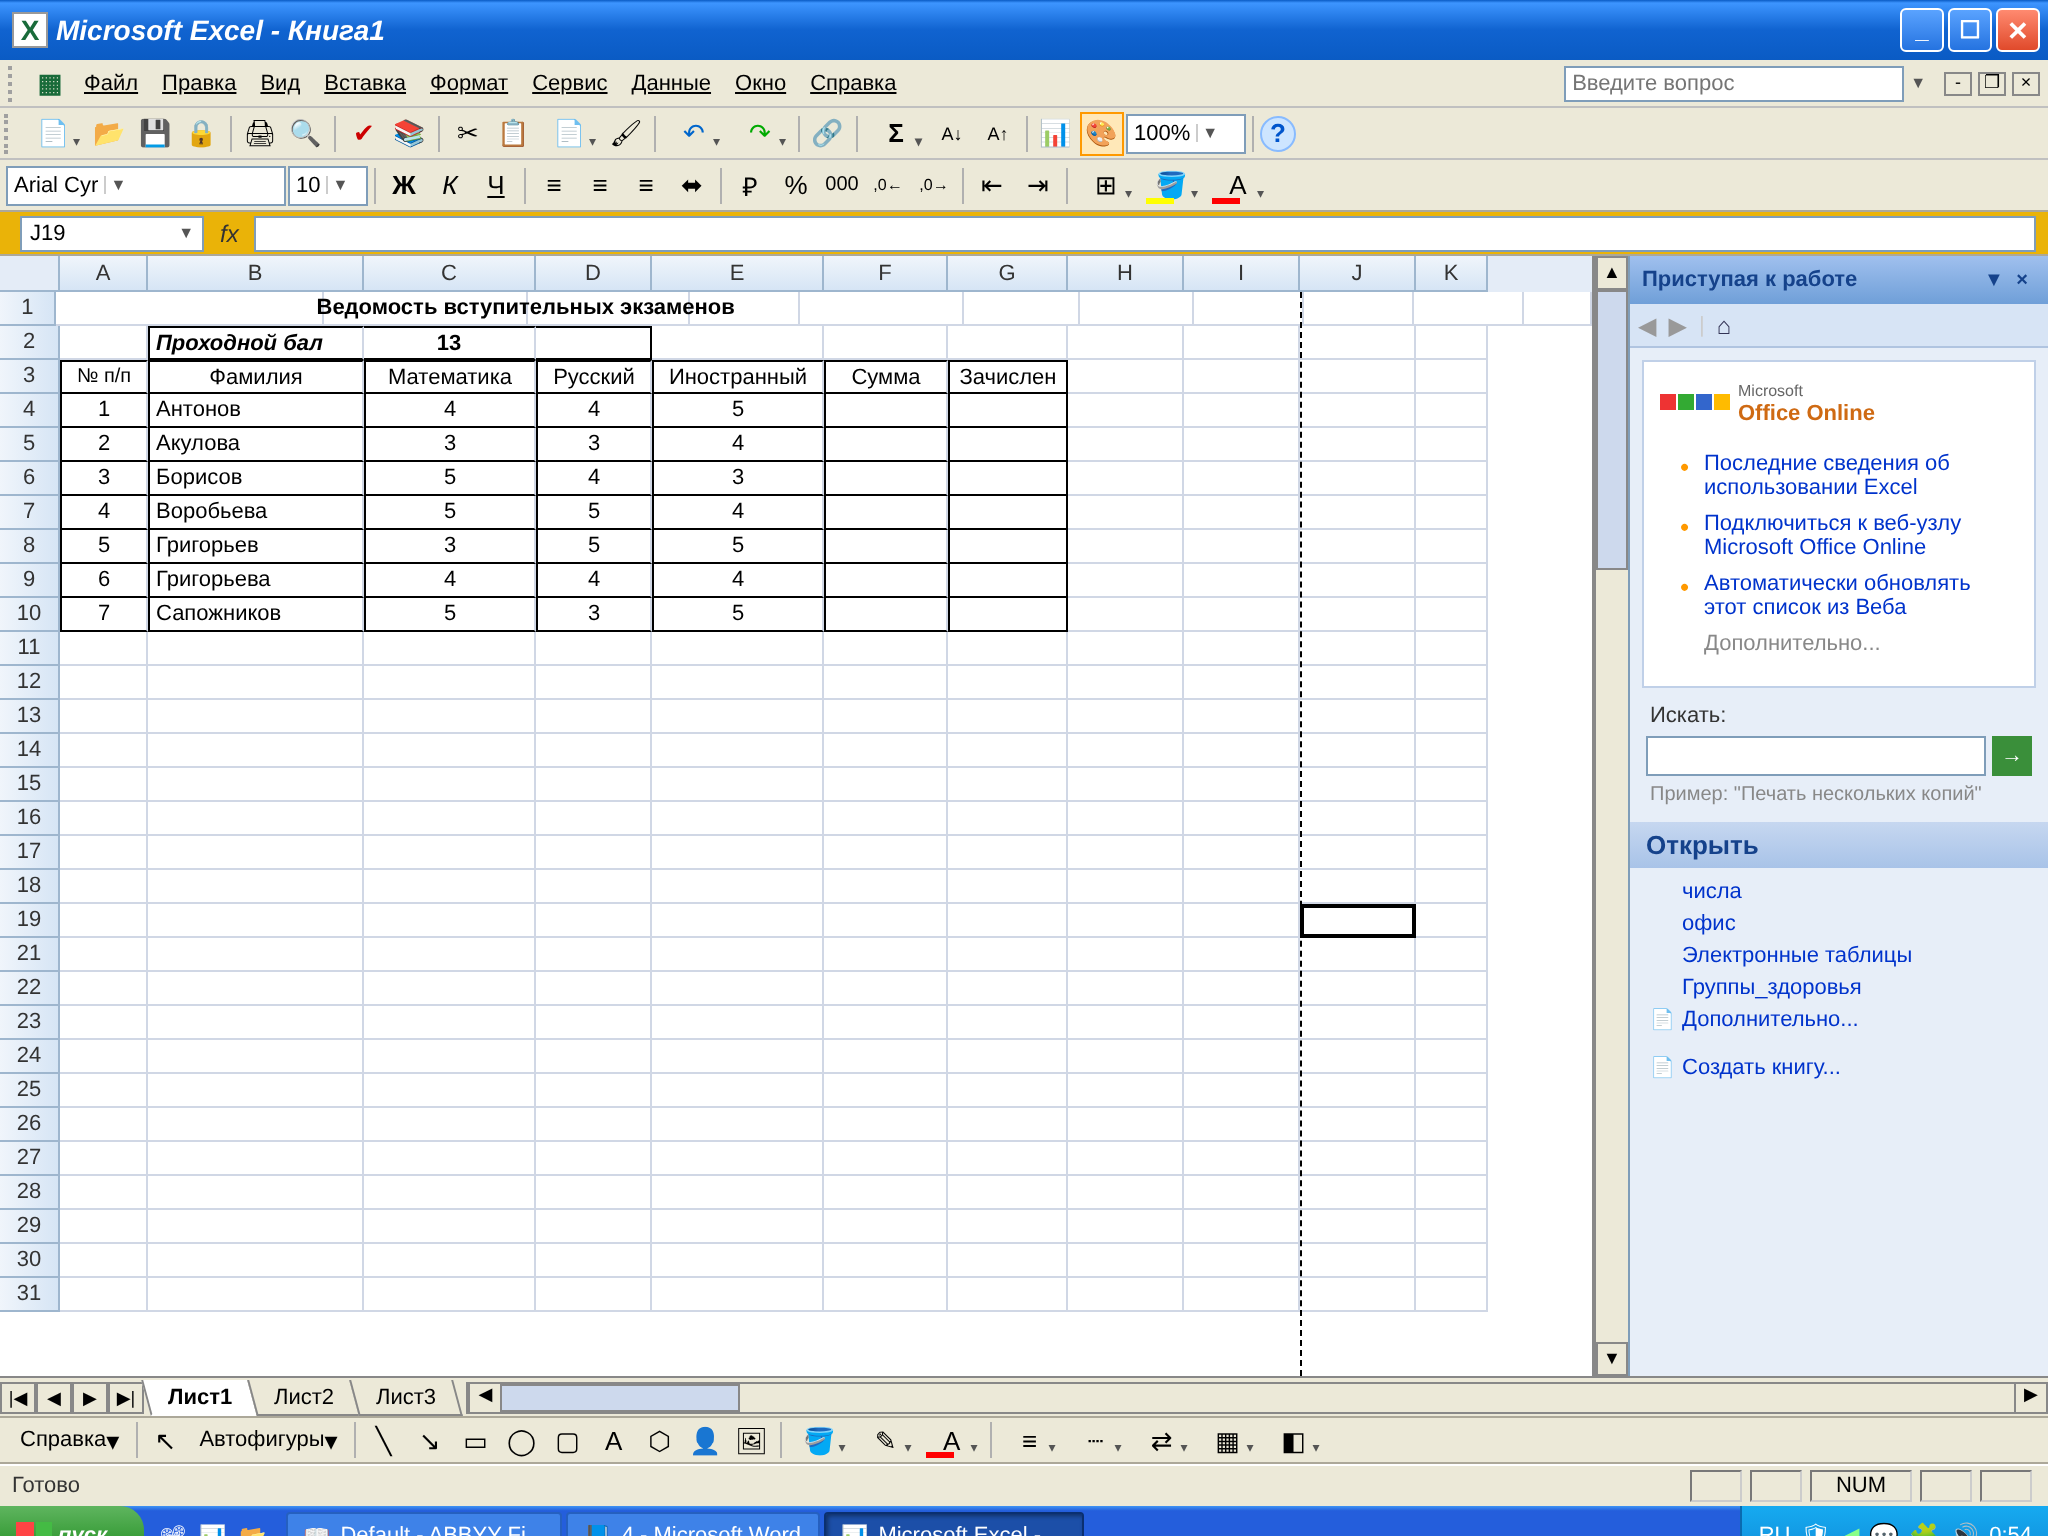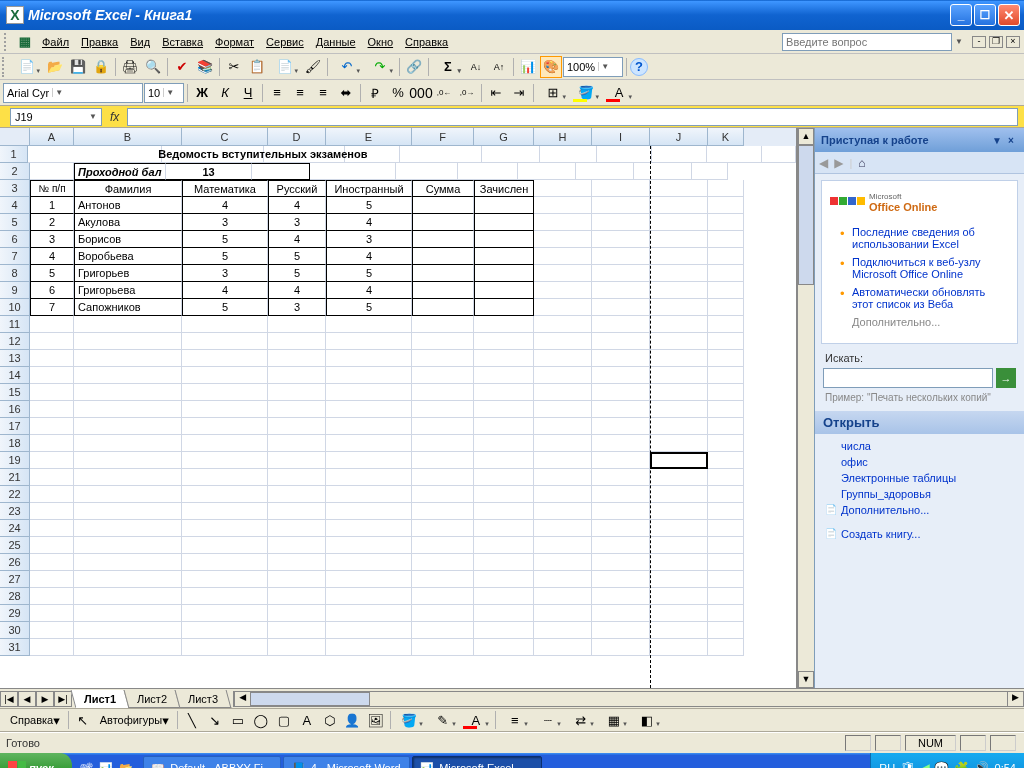--- a/index.html
+++ b/index.html
@@ -22,21 +22,21 @@
 .toolbar .handle { width:6px; height:20px; border-left:2px dotted #a0a0a0; margin-right:2px; }
 .tbtn { width:22px; height:22px; display:flex; align-items:center; justify-content:center; border:1px solid transparent; font-size:13px; cursor:default; }
 .tsep { width:1px; height:18px; background:#b0b0b0; margin:0 2px; }
 .tbtn.wdrop { width:32px; position:relative; }
 .tbtn.wdrop::after { content:"▾"; font-size:7px; position:absolute; right:2px; bottom:2px; color:#555; }
 .fmtbar { height:26px; background:#ece9d8; display:flex; align-items:center; padding:0 2px; border-bottom:1px solid #aca899; gap:1px; }
 .combo { height:20px; border:1px solid #7f9db9; background:#fff; display:flex; align-items:center; padding:0 3px; }
 .combo .arrow { width:13px; text-align:center; color:#555; font-size:8px; margin-left:3px; border-left:1px solid #ccc;}
 .font-combo { width:140px; }
 .size-combo { width:40px; }
-.namebox-row { height:22px; background:#fde047; display:flex; align-items:center; border-bottom:1px solid #aca899; }
+.namebox-row { height:22px; background:#eab308; display:flex; align-items:center; border-bottom:1px solid #aca899; }
 .namebox { width:92px; height:18px; border:1px solid #7f9db9; background:#fff; margin-left:10px; display:flex; align-items:center; padding:0 4px; }
 .namebox .arrow { color:#555; font-size:8px; margin-left:auto; }
 .fx-label { font-style:italic; margin:0 8px; font-size:12px; color:#333; }
 .formula-bar { flex:1; height:18px; border:1px solid #7f9db9; background:#fff; margin-right:6px; }
 .mainarea { display:flex; height:560px; background:#fff; }
 .grid-wrap { flex:1; position:relative; overflow:hidden; border-right:1px solid #888;}
 .colhdr-row { display:flex; height:18px; background:#e4ecf7; }
 .corner { width:30px; height:18px; background:#e4ecf7; border-right:1px solid #9eb6ce; border-bottom:1px solid #9eb6ce; }
 .colhdr { height:18px; background:linear-gradient(to bottom,#f0f5fb,#d6e5f5); border-right:1px solid #9eb6ce; border-bottom:1px solid #9eb6ce; text-align:center; line-height:18px; color:#333; font-size:11px;}
 .rowhdr { width:30px; height:17px; background:linear-gradient(to right,#f0f5fb,#d6e5f5); border-right:1px solid #9eb6ce; border-bottom:1px solid #9eb6ce; text-align:center; line-height:17px; color:#333; }
@@ -196,21 +196,21 @@
   <div class="tbtn" style="font-style:italic;">К</div>
   <div class="tbtn" style="text-decoration:underline;">Ч</div>
   <div class="tsep"></div>
   <div class="tbtn">≡</div>
   <div class="tbtn">≡</div>
   <div class="tbtn">≡</div>
   <div class="tbtn">⬌</div>
   <div class="tsep"></div>
   <div class="tbtn">₽</div>
   <div class="tbtn">%</div>
-  <div class="tbtn" style="font-size:14px;">000</div>
+  <div class="tbtn" style="font-size:10px;">000</div>
   <div class="tbtn" style="font-size:8px;">,0←</div>
   <div class="tbtn" style="font-size:8px;">,0→</div>
   <div class="tsep"></div>
   <div class="tbtn">⇤</div>
   <div class="tbtn">⇥</div>
   <div class="tsep"></div>
   <div class="tbtn wdrop">⊞</div>
   <div class="tbtn wdrop" style="position:relative;">🪣<span style="position:absolute;bottom:1px;left:2px;width:14px;height:3px;background:#ff0;"></span></div>
   <div class="tbtn wdrop" style="position:relative;">A<span style="position:absolute;bottom:1px;left:2px;width:14px;height:3px;background:#f00;"></span></div>
 </div>
@@ -251,21 +251,21 @@
           <div class="cell " style="width: 62px;"></div>
           <div class="cell " style="width: 60px;"></div>
           <div class="cell " style="width: 58px;"></div>
           <div class="cell " style="width: 58px;"></div>
           <div class="cell " style="width: 58px;"></div>
           <div class="cell " style="width: 36px;"></div>
         </div>
         <div class="row">
           <div class="rowhdr">2</div>
           <div class="cell " style="width: 44px;"></div>
-          <div class="cell bold it b-t b-l b-b" style="width: 92px; overflow: visible;">Проходной бал</div>
+          <div class="cell bold it b-t b-l b-b" style="width: 108px; overflow: visible;">Проходной бал</div>
           <div class="cell bold center b-t b-b" style="width: 86px;">13</div>
           <div class="cell b-t b-b b-r" style="width: 58px;"></div>
           <div class="cell " style="width: 86px;"></div>
           <div class="cell " style="width: 62px;"></div>
           <div class="cell " style="width: 60px;"></div>
           <div class="cell " style="width: 58px;"></div>
           <div class="cell " style="width: 58px;"></div>
           <div class="cell " style="width: 58px;"></div>
           <div class="cell " style="width: 36px;"></div>
         </div>

